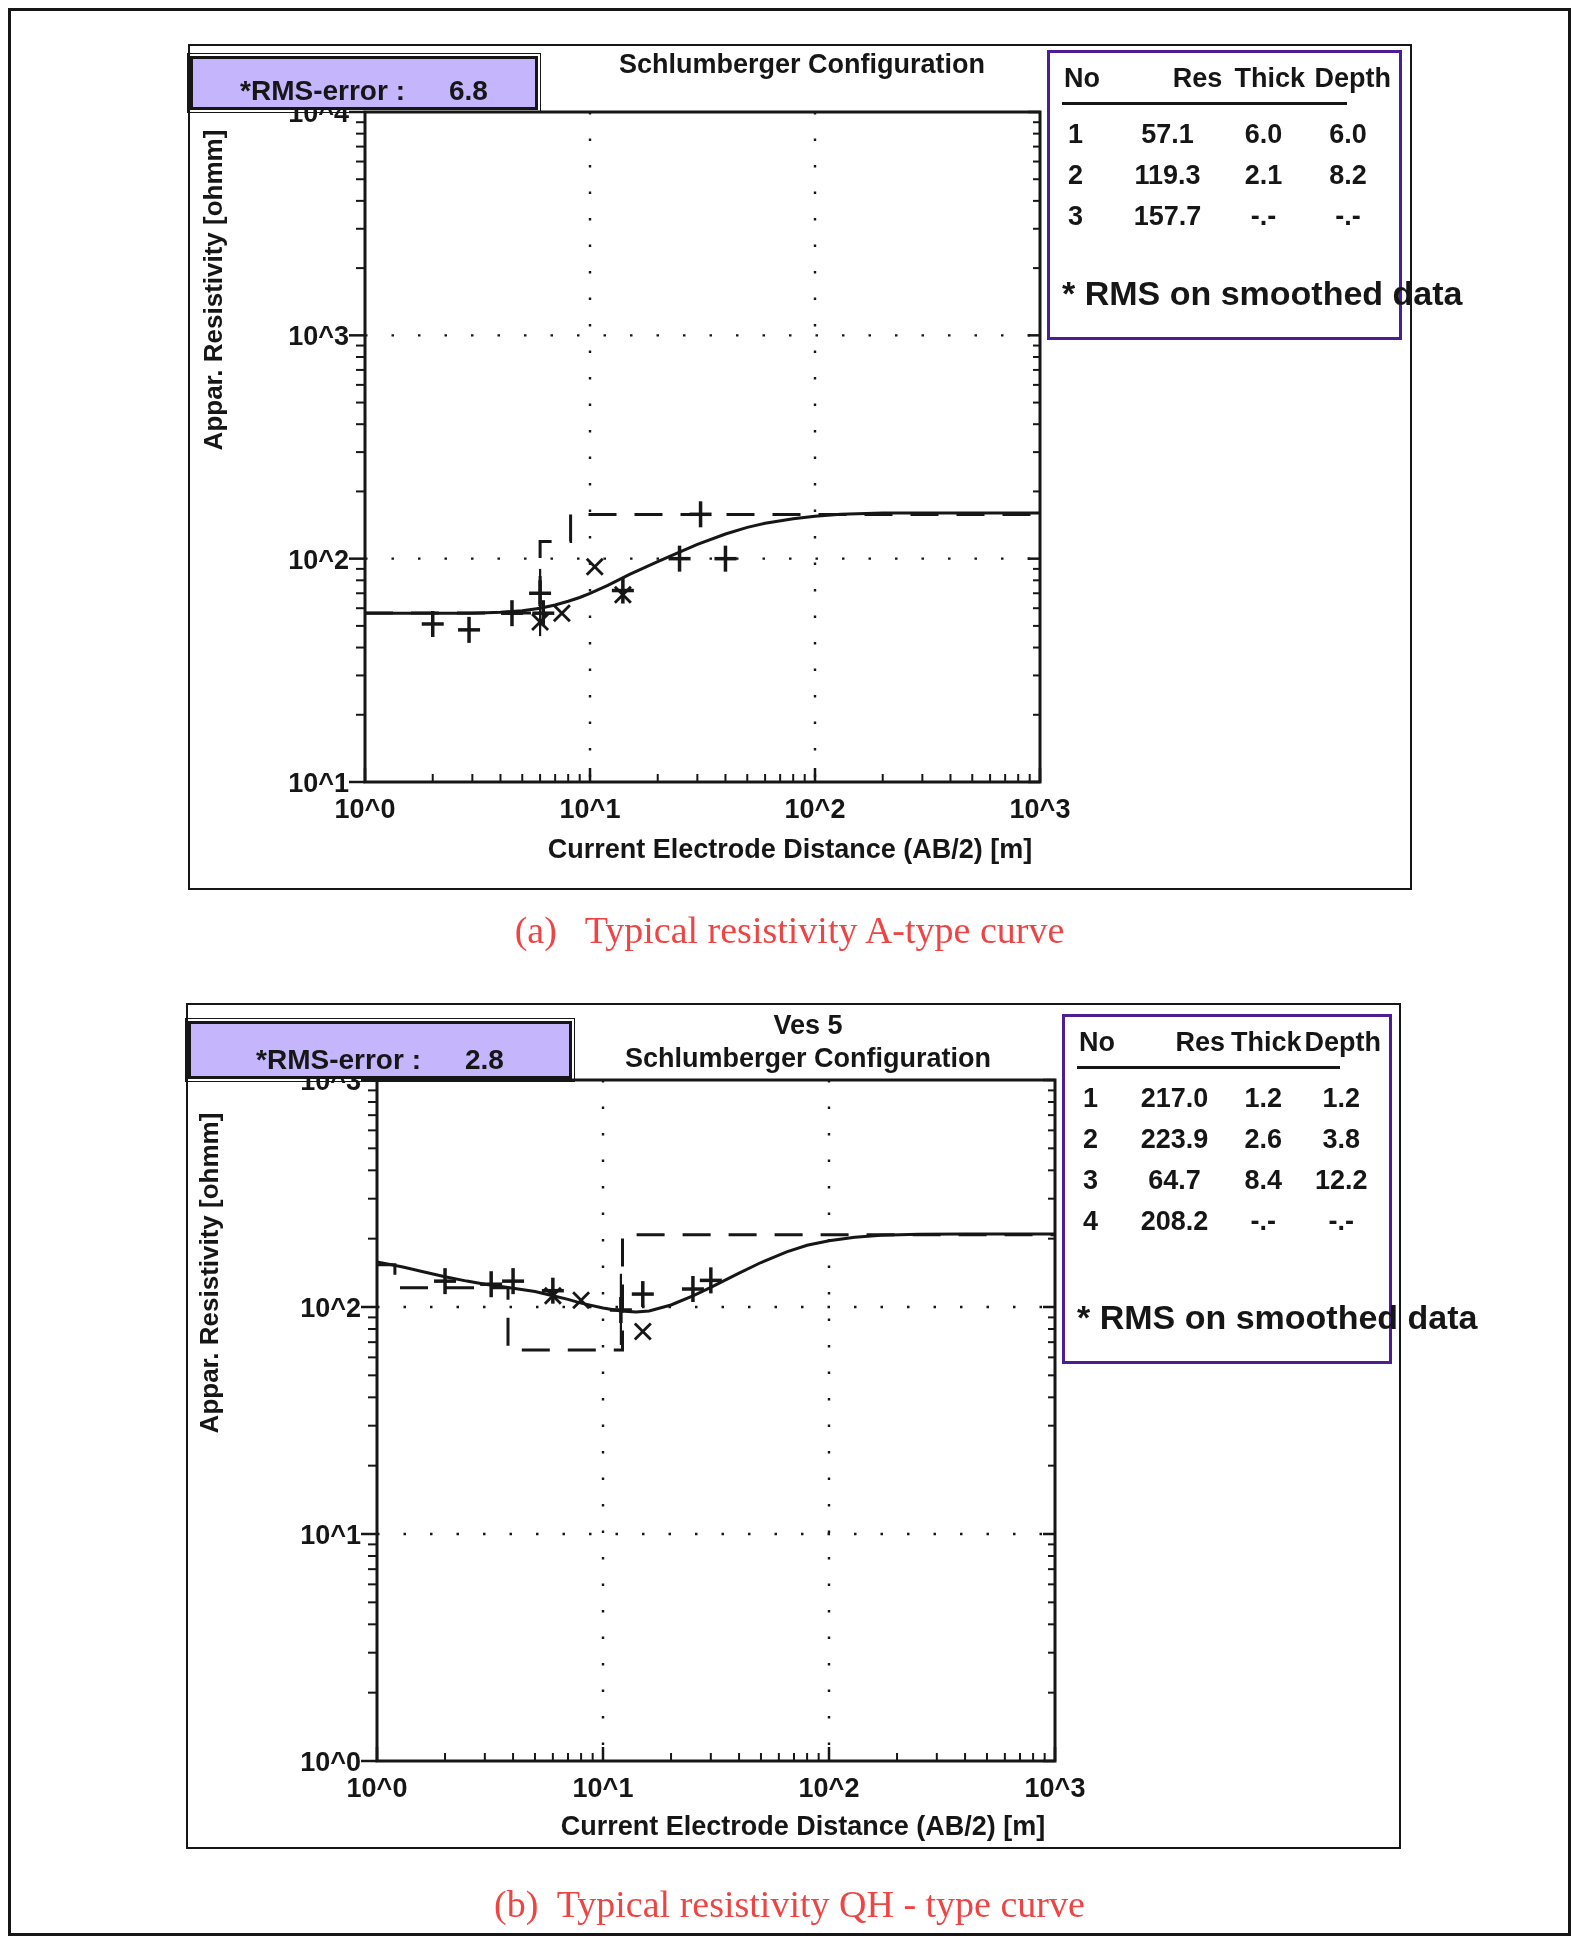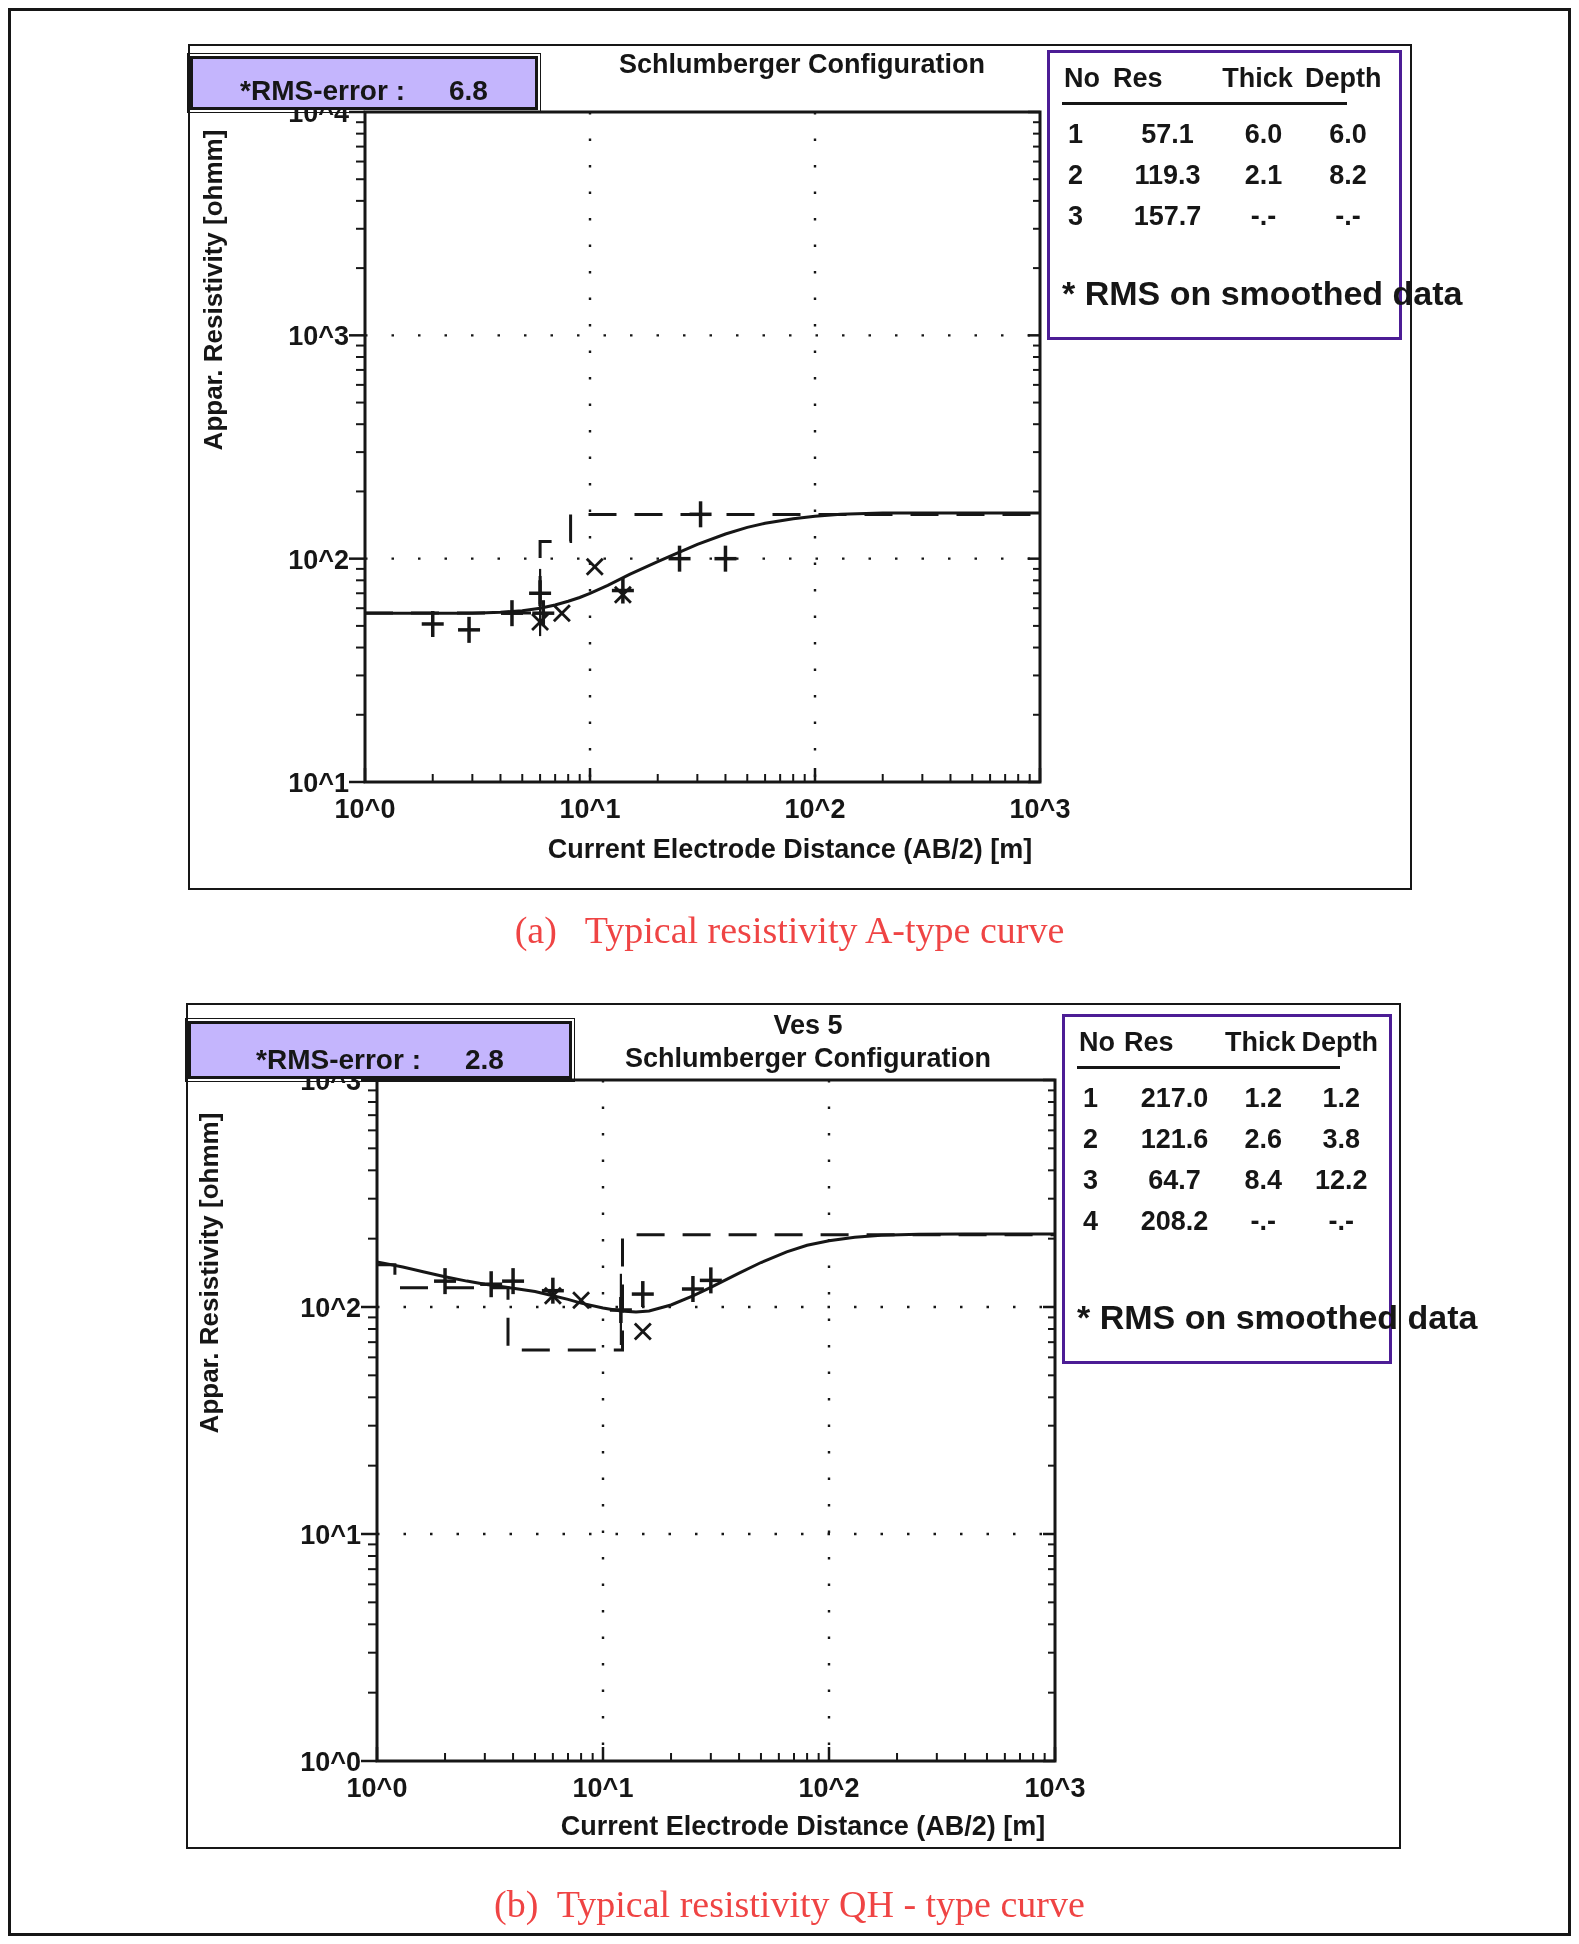--- a/index.html
+++ b/index.html
@@ -17,21 +17,21 @@
   .rms-b{left:0px;top:16px;width:378px;height:52px;}
   .chart-title{position:absolute;text-align:center;font-size:27px;font-weight:600;line-height:33px;z-index:3;}
   .title-a{left:362px;top:2px;width:500px;}
   .title-b{left:370px;top:4px;width:500px;}
   .layer-table{position:absolute;border:3px solid #4c1d95;background:#fff;z-index:5;
                display:flex;flex-direction:column;font-size:27px;font-weight:700;
                padding:10px 8px 24px 10px;box-sizing:border-box;}
   .table-a{left:857px;top:4px;width:355px;height:290px;}
   .table-b{left:874px;top:9px;width:330px;height:350px;}
   .lt-head,.lt-row{display:grid;grid-template-columns:16% 33% 25% 26%;align-items:center;}
-  .lt-head span{text-align:left;}
+  .lt-head span{text-align:right;}
   .lt-head span:first-child{text-align:left;padding-left:4px;}
   .lt-row{margin-top:10px;}
   .lt-row span{text-align:center;}
   .lt-row span:first-child{text-align:left;padding-left:8px;}
   .lt-rule{height:3px;background:#161616;width:86%;margin:8px 0 4px 2px;}
   .lt-note{margin-top:auto;font-size:34px;font-weight:700;padding-left:2px;white-space:pre;}
   .axis-xlabel{position:absolute;text-align:center;font-size:27px;font-weight:600;}
   .xlabel-a{left:200px;top:788px;width:800px;}
   .xlabel-b{left:215px;top:806px;width:800px;}
   .axis-ylabel{position:absolute;width:340px;height:32px;text-align:center;
@@ -368,21 +368,21 @@
         </div>
         <div class="lt-rule"></div>
         <div class="lt-row">
           <span>1</span>
           <span>217.0</span>
           <span>1.2</span>
           <span>1.2</span>
         </div>
         <div class="lt-row">
           <span>2</span>
-          <span>121.6</span>
+          <span>223.9</span>
           <span>2.6</span>
           <span>3.8</span>
         </div>
         <div class="lt-row">
           <span>3</span>
           <span>64.7</span>
           <span>8.4</span>
           <span>12.2</span>
         </div>
         <div class="lt-row">

